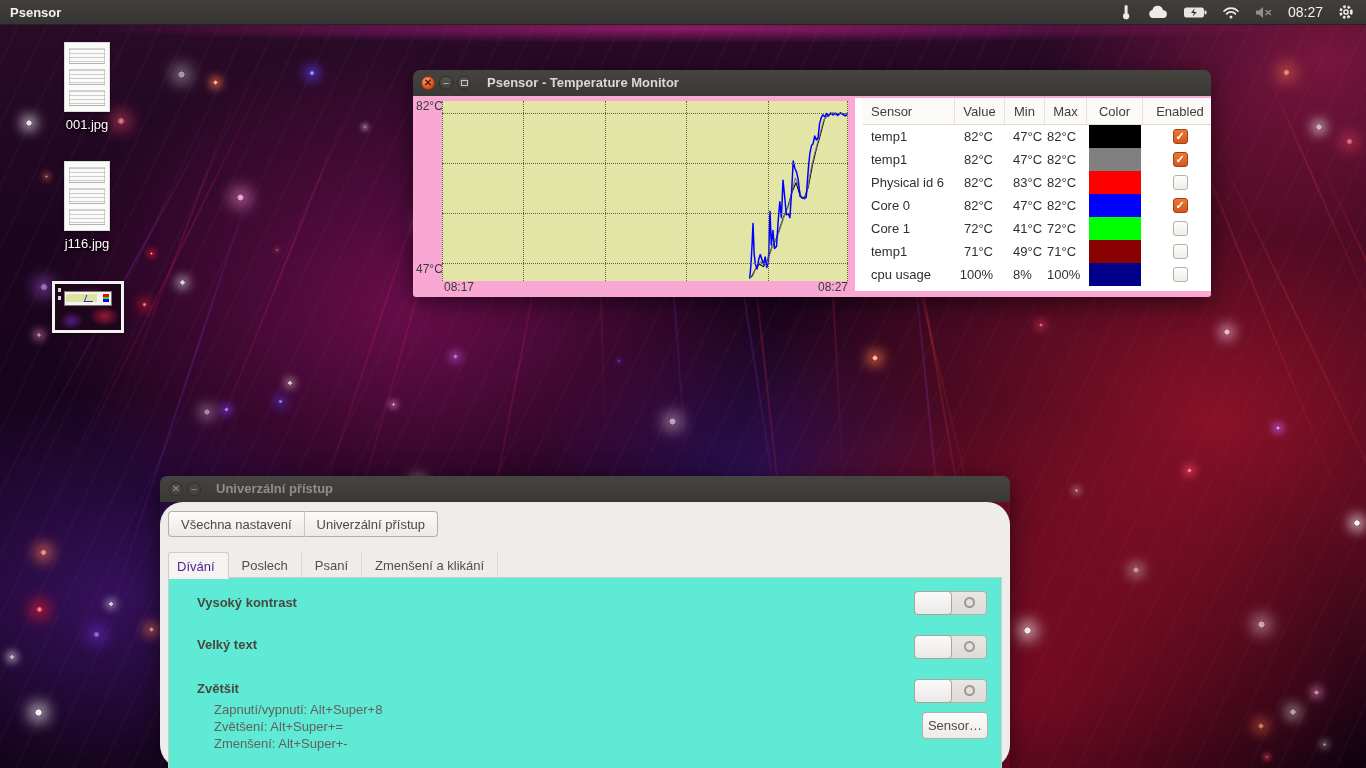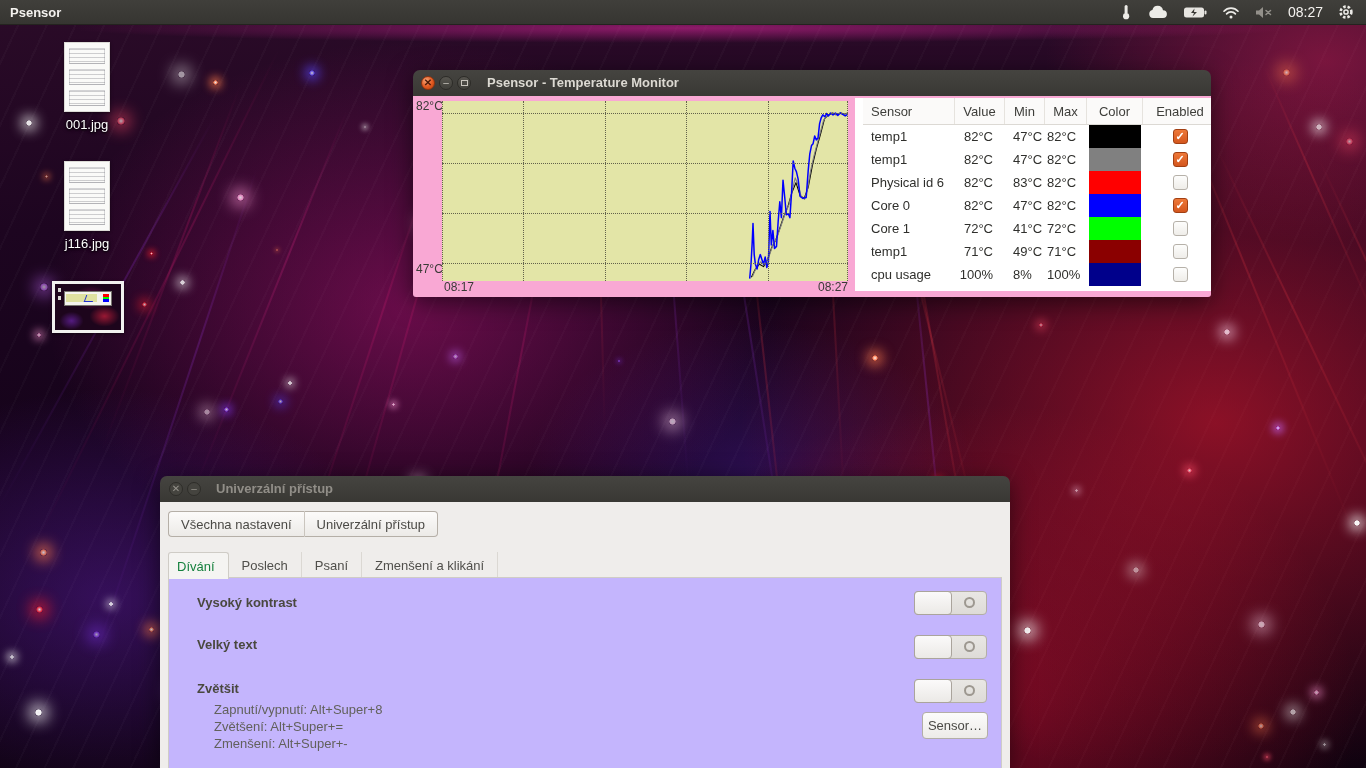--- a/index.html
+++ b/index.html
@@ -103,35 +103,35 @@
   .cell-min{padding-left:8px;}
   .cell-max{padding-left:2px;}
   .swatch{width:52px;height:23px;justify-self:center;}
   .chk{width:15px;height:15px;border-radius:3px;justify-self:center;box-sizing:border-box;
        display:flex;align-items:center;justify-content:center;}
   .chk.off{background:linear-gradient(#fdfdfc,#efede9);border:1px solid #b6b1a9;}
   .chk.on{background:linear-gradient(#ee7838,#d4571e);border:1px solid #a23f12;color:#fff;
           font-size:11px;font-weight:bold;}
   
   #settings{left:160px;top:476px;width:850px;height:292px;border-radius:7px 7px 0 0;}
-  .setbody{position:absolute;left:0;right:0;top:26px;bottom:0;background:#efedeb;}
+  .setbody{position:absolute;left:0;right:0;top:26px;bottom:0;background:#efedeb;border-radius:23px;}
   .crumbs{position:absolute;left:8px;top:9px;display:flex;}
   .crumb{height:26px;display:flex;align-items:center;padding:0 12px;font-size:13px;color:#4b4a46;
          background:linear-gradient(#fcfbfa,#eceae7);border:1px solid #b5afa7;box-sizing:border-box;cursor:default;}
   .crumb:first-child{border-radius:4px 0 0 4px;border-right:none;}
   .crumb:last-child{border-radius:0 4px 4px 0;border-left:1px solid #cac5be;}
   #tabbar{position:absolute;left:8px;top:49px;right:8px;height:27px;display:flex;align-items:flex-end;}
   .tab{height:26px;box-sizing:border-box;padding:0 13px;display:flex;align-items:center;
        font-size:13px;color:#504f4b;border-left:1px solid #dbd8d3;cursor:default;}
   .tab:first-child{border-left:none;}
   .tab:last-child{border-right:1px solid #dbd8d3;}
   .tab.active{background:#f5f4f2;border:1px solid #cfccc6;border-bottom:none;height:27px;
-              margin-bottom:-1px;border-radius:3px 3px 0 0;color:#15803d;position:relative;z-index:2;padding-left:8px;}
+              margin-bottom:-1px;border-radius:3px 3px 0 0;color:#4c1d95;position:relative;z-index:2;padding-left:8px;}
   .tab.active + .tab{border-left:none;}
-  .frame{position:absolute;left:8px;right:8px;top:75px;bottom:0;background:#c4b5fd;
+  .frame{position:absolute;left:8px;right:8px;top:75px;bottom:0;background:#5eead4;
          border:1px solid #cfccc6;border-bottom:none;box-sizing:border-box;}
   .srow-label{position:absolute;left:28px;font-size:13px;font-weight:bold;color:#49483f;}
   .switch{position:absolute;left:745px;width:73px;height:24px;box-sizing:border-box;
           border:1px solid #b3aea6;border-radius:4px;background:linear-gradient(#e9e7e4,#dedbd7);cursor:default;}
   .switch .handle{position:absolute;left:-1px;top:-1px;width:38px;height:24px;box-sizing:border-box;
           border:1px solid #aaa49c;border-radius:4px;background:linear-gradient(#fbfafa,#ebe9e6);}
   .switch .offmark{position:absolute;right:11px;top:5px;width:11px;height:11px;box-sizing:border-box;
           border:2px solid #9d9890;border-radius:50%;}
   .shortcuts{position:absolute;left:45px;top:123px;font-size:13px;color:#62615c;line-height:17px;}
   .volby{position:absolute;left:753px;top:134px;width:66px;height:27px;box-sizing:border-box;

